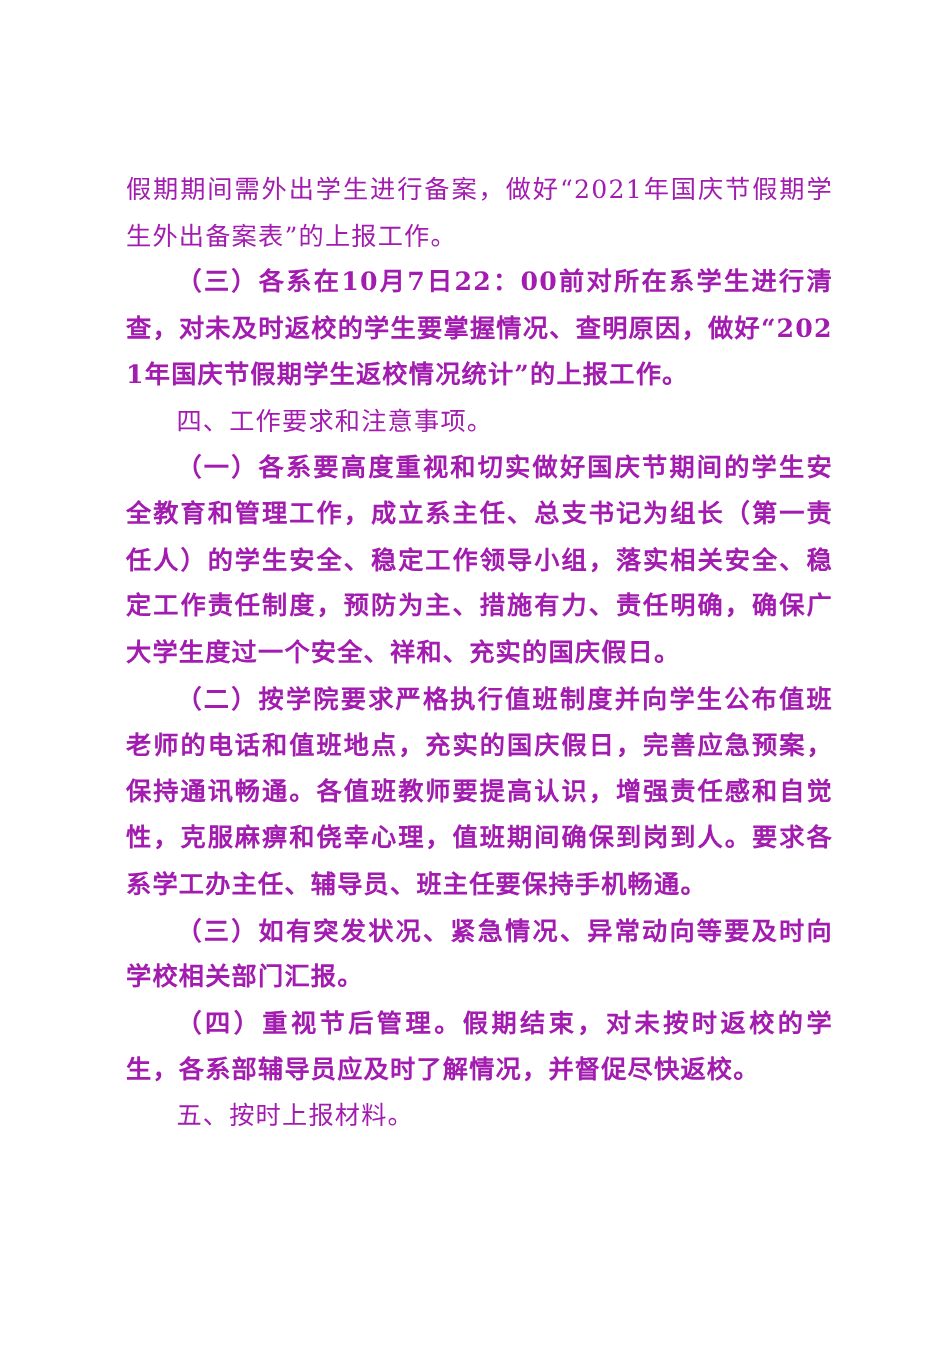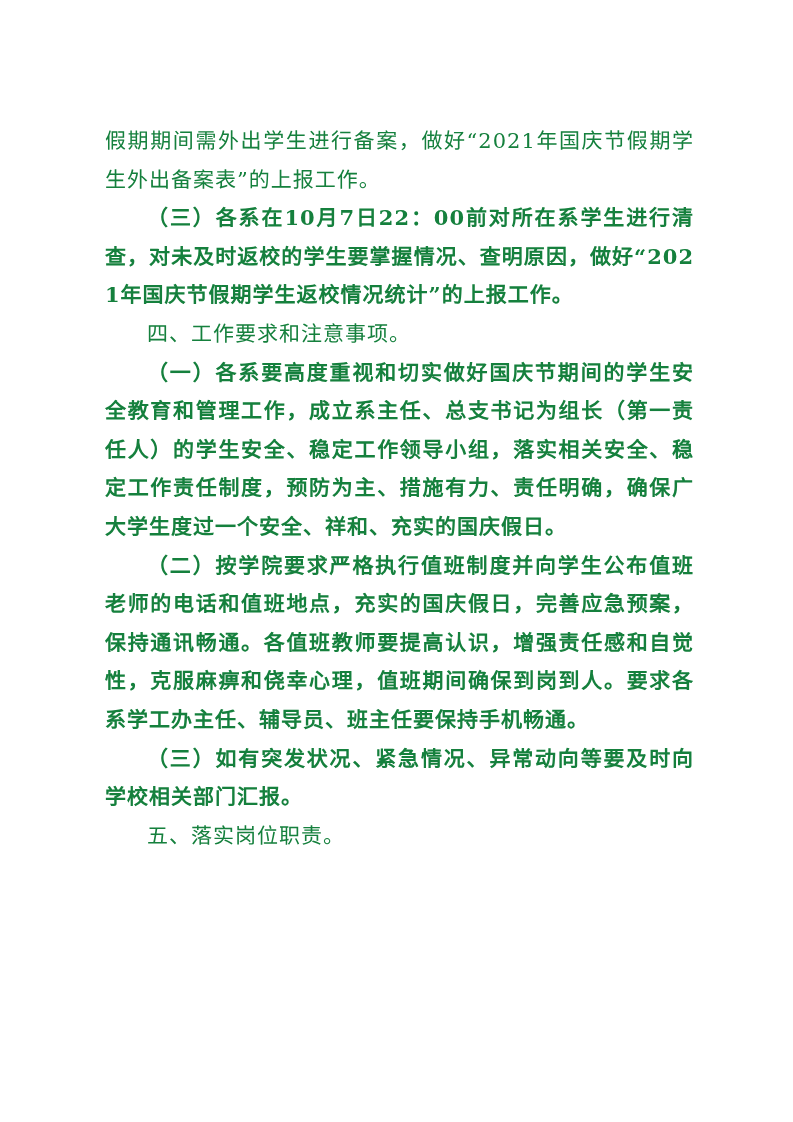--- a/index.html
+++ b/index.html
@@ -10,24 +10,24 @@
   .page {
     position: relative;
     width: 793px;
     height: 1122px;
     background: #ffffff;
     overflow: hidden;
     font-family: "DejaVu Serif", "Liberation Serif", serif;
   }
   .doc-content {
     position: absolute;
-    top: 122px;
+    top: 139px;
     left: 105px;
     width: 589px;
-    color: #15803d;
+    color: #a21caf;
   }
   .doc-content p {
     margin: 0;
     font-size: 21px;
     line-height: 38.6px;
     letter-spacing: 1px;
     text-align: justify;
     text-justify: inter-character;
     word-break: break-all;
   }
@@ -44,15 +44,16 @@
 <body>
 
 <div class="page">
   <main class="doc-content">
       <p class="body">假期期间需外出学生进行备案，做好“2021年国庆节假期学生外出备案表”的上报工作。</p>
       <p class="body indent">（三）各系在10月7日22：00前对所在系学生进行清查，对未及时返校的学生要掌握情况、查明原因，做好“2021年国庆节假期学生返校情况统计”的上报工作。</p>
       <p class="heading indent">四、工作要求和注意事项。</p>
       <p class="body indent">（一）各系要高度重视和切实做好国庆节期间的学生安全教育和管理工作，成立系主任、总支书记为组长（第一责任人）的学生安全、稳定工作领导小组，落实相关安全、稳定工作责任制度，预防为主、措施有力、责任明确，确保广大学生度过一个安全、祥和、充实的国庆假日。</p>
       <p class="body indent">（二）按学院要求严格执行值班制度并向学生公布值班老师的电话和值班地点，充实的国庆假日，完善应急预案，保持通讯畅通。各值班教师要提高认识，增强责任感和自觉性，克服麻痹和侥幸心理，值班期间确保到岗到人。要求各系学工办主任、辅导员、班主任要保持手机畅通。</p>
       <p class="body indent">（三）如有突发状况、紧急情况、异常动向等要及时向学校相关部门汇报。</p>
-      <p class="heading indent">五、落实岗位职责。</p>
+      <p class="body indent">（四）重视节后管理。假期结束，对未按时返校的学生，各系部辅导员应及时了解情况，并督促尽快返校。</p>
+      <p class="heading indent">五、按时上报材料。</p>
     </main>
 </div>
 
 </body></html>

